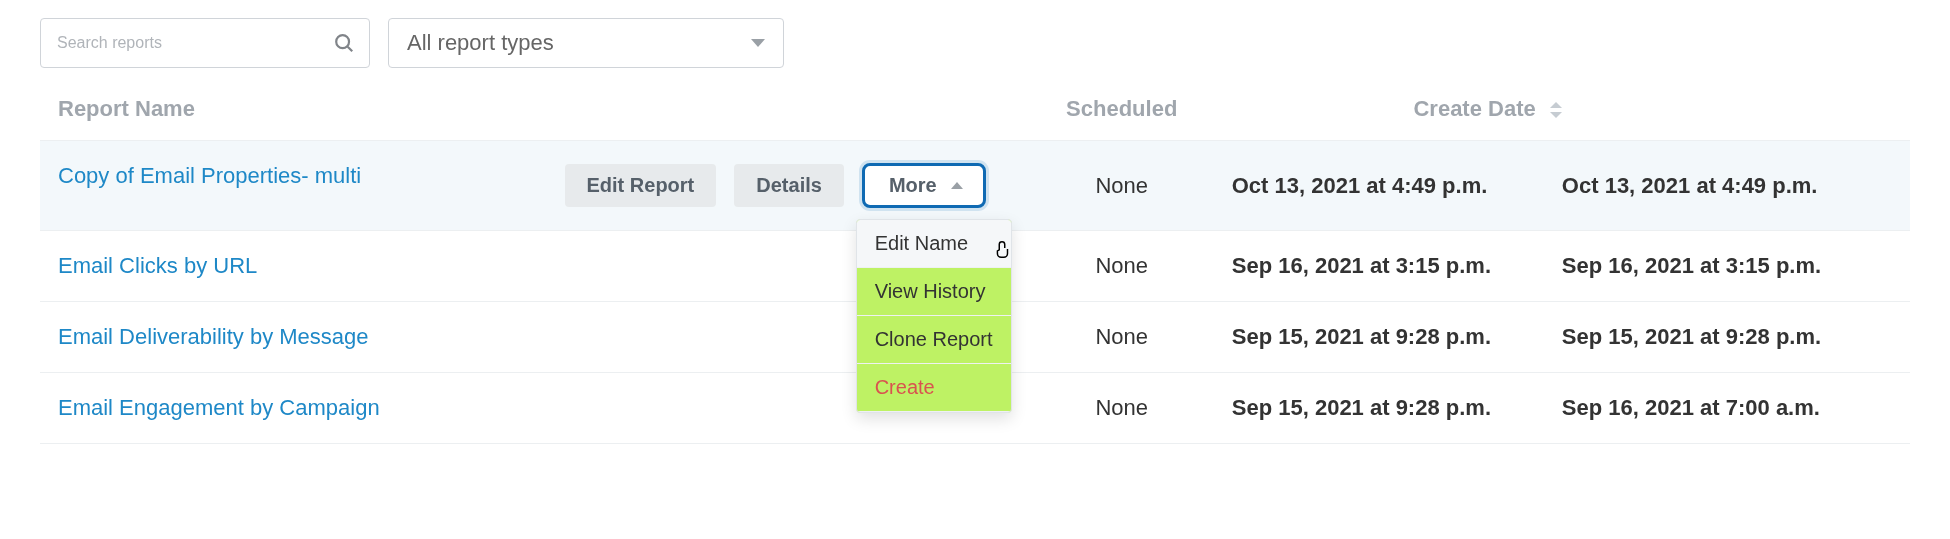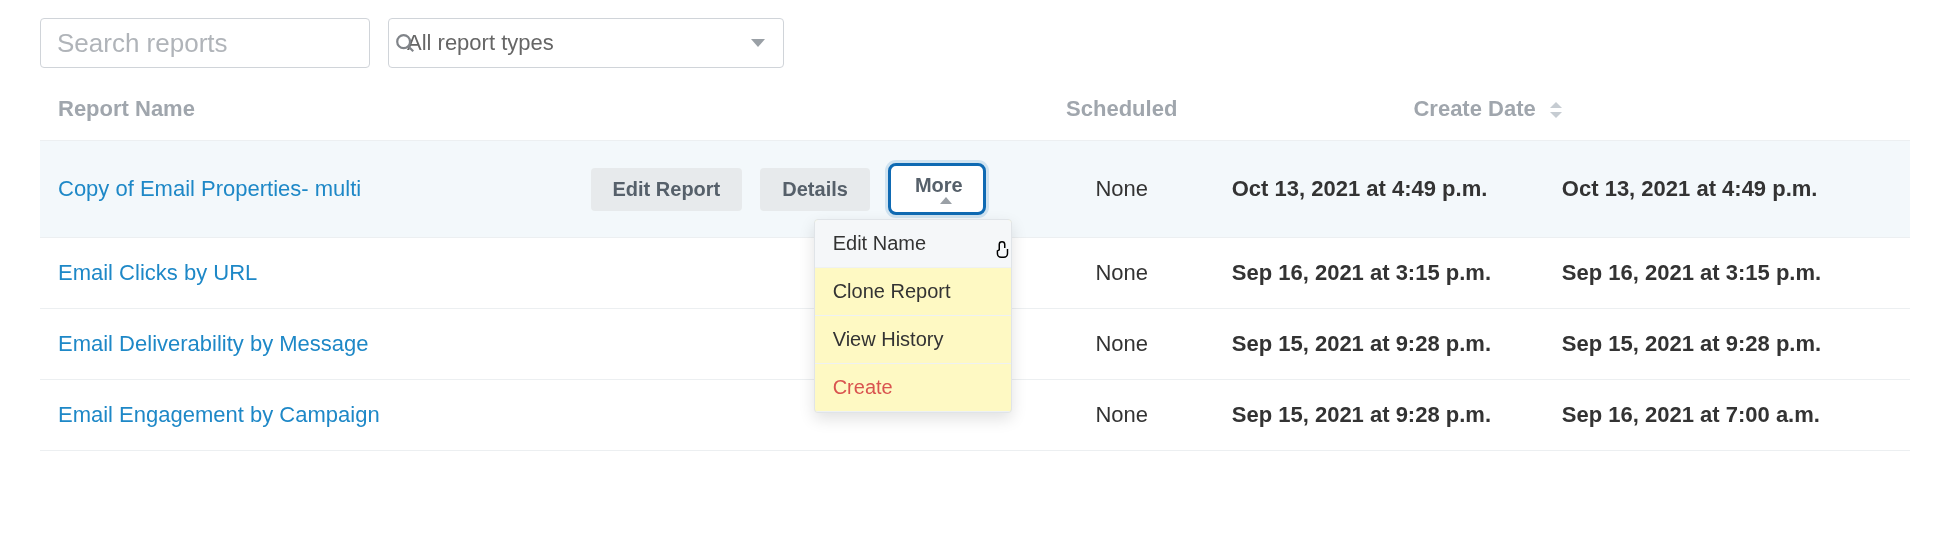--- a/index.html
+++ b/index.html
@@ -1,21 +1,21 @@
 <!DOCTYPE html>
 <html><head>
 <meta charset="utf-8">
 <style>
   * { box-sizing: border-box; }
   html, body { margin:0; padding:0; font-family: -apple-system, BlinkMacSystemFont, "Segoe UI", Helvetica, Arial, sans-serif; color:#333; }
   body { width:1950px; background:#fff; }
   .wrap { padding:18px 40px 0 40px; }
   .toolbar { display:flex; gap:18px; margin-bottom:28px; }
   .search { position:relative; width:330px; height:50px; border:1px solid #d0d4d9; border-radius:4px; display:flex; align-items:center; padding:0 14px; }
-  .search input { flex:1; border:none; outline:none; font-size:26px; background:transparent; color:#333; }
+  .search input { flex:1; border:none; outline:none; font-size:16px; background:transparent; color:#333; }
   .search input::placeholder { color:#b0b4b9; }
   .search .icon { color:#808489; display:flex; }
   .dropdown { width:396px; height:50px; border:1px solid #d0d4d9; border-radius:4px; display:flex; align-items:center; justify-content:space-between; padding:0 18px; cursor:pointer; }
   .dropdown-label { font-size:22px; color:#666; }
   .caret-down { width:0; height:0; border-left:7px solid transparent; border-right:7px solid transparent; border-top:8px solid #9aa0a6; }
   .caret-up   { width:0; height:0; border-left:6px solid transparent; border-right:6px solid transparent; border-bottom:7px solid #9aa0a6; display:inline-block; margin-left:14px; vertical-align:middle; }
 
   .table { width:100%; }
   .thead { display:flex; align-items:center; padding:0 18px 18px 18px; font-size:22px; color:#a0a6ad; font-weight:600; }
   .col-name  { flex: 0 0 52%; }
@@ -25,31 +25,31 @@
 
   .sort-diamond { display:inline-block; margin-left:8px; position:relative; width:12px; height:16px; vertical-align:middle; }
   .sort-diamond::before{ content:""; position:absolute; top:0; left:0; border-left:6px solid transparent; border-right:6px solid transparent; border-bottom:6px solid #c6ccd2; }
   .sort-diamond::after { content:""; position:absolute; bottom:0; left:0; border-left:6px solid transparent; border-right:6px solid transparent; border-top:6px solid #c6ccd2; }
 
   .row { display:flex; align-items:center; padding:22px 18px; font-size:22px; border-top:1px solid #eceff1; }
   .row:last-child { border-bottom:1px solid #eceff1; }
   .row.active { background:#f3f8fb; }
   .report-link { color:#1e88c7; cursor:pointer; }
   .cell { }
-  .cell.col-name { display:flex; align-items:center; gap:29px; }
+  .cell.col-name { display:flex; align-items:flex-start; gap:29px; }
   .name-label { flex: 0 0 430px; }
   .row .col-sched, .row .col-create, .row .col-last { color:#333; }
   .row .col-sched { text-align:center; }
   .row .col-create, .row .col-last { text-align:left;font-weight:bold; }
 
   .btn { background:#e7eaec; color:#56606a; font-size:20px; font-weight:600; padding:10px 22px; border-radius:4px; border:none; cursor:pointer; }
-  .more-btn { background:#fff; border:3px solid #0f6ab3; color:#56606a; font-size:20px; font-weight:600; padding:8px 20px 8px 24px; border-radius:8px; cursor:pointer; display:inline-flex; align-items:center; box-shadow:0 0 0 3px rgba(15,106,179,0.15);flex-direction:column; }
+  .more-btn { background:#fff; border:3px solid #0f6ab3; color:#56606a; font-size:20px; font-weight:600; padding:8px 20px 8px 24px; border-radius:8px; cursor:pointer; display:inline-flex; align-items:center; box-shadow:0 0 0 3px rgba(15,106,179,0.15); }
   .actions { display:flex; gap:18px; align-items:center; margin-left:auto; padding-right:26px; position:relative; }
 
-  .menu { position:absolute; top:56px; right:0; width:198px; background:#fef9c3; border:1px solid #e0e4e8; border-radius:4px; box-shadow:0 6px 16px rgba(0,0,0,0.12); z-index:10; overflow:hidden; }
+  .menu { position:absolute; top:56px; right:0; width:156px; background:#bef264; border:1px solid #e0e4e8; border-radius:4px; box-shadow:0 6px 16px rgba(0,0,0,0.12); z-index:10; overflow:hidden; }
   .menu-item { padding:12px 18px; font-size:20px; color:#333; cursor:pointer; border-bottom:1px solid #eef1f3; }
   .menu-item:last-child { border-bottom:none; }
   .menu-item.hover { background:#f5f7f9; }
   .menu-item.danger { color:#d9534f; }
 
   .cursor { position:absolute; width:24px; height:24px; pointer-events:none; z-index:20; }
 </style>
 </head>
 <body>
 
@@ -85,22 +85,22 @@
         <span class="report-link name-label">Copy of Email Properties- multi</span>
         <div class="actions">
           <button class="btn">Edit Report</button>
           <button class="btn">Details</button>
           <button class="more-btn">
             <span>More</span>
             <span class="caret-up"></span>
           </button>
           <div class="menu">
             <div class="menu-item hover">Edit Name</div>
+            <div class="menu-item">View History</div>
             <div class="menu-item">Clone Report</div>
-            <div class="menu-item">View History</div>
             <div class="menu-item danger">Create</div>
             <span class="cursor" style="top:18px; right:-4px;">
               <svg viewBox="0 0 24 24" width="22" height="22" fill="none" stroke="#000" stroke-width="1.6">
                   <path d="M9 11V7a3 3 0 0 1 6 0v4"></path>
                   <path d="M18 12v5a4 4 0 0 1-4 4h-3a4 4 0 0 1-4-4v-3l2-1v-2"></path>
                 </svg>
             </span>
           </div>
         </div>
       </div>

